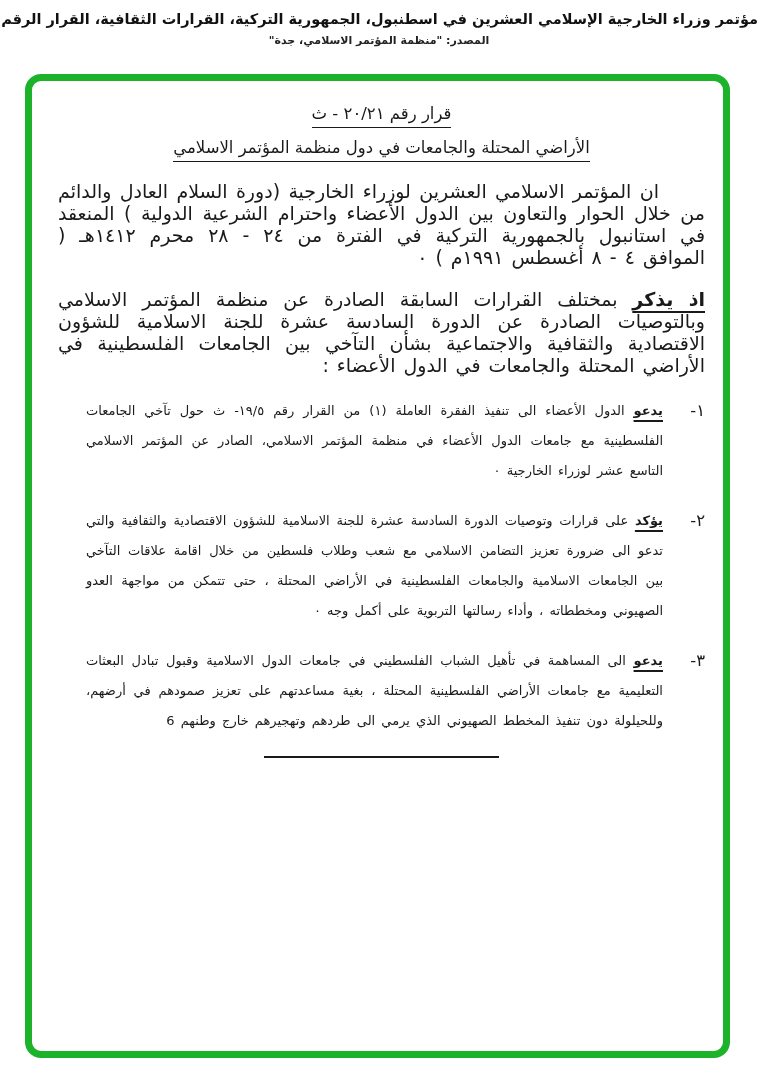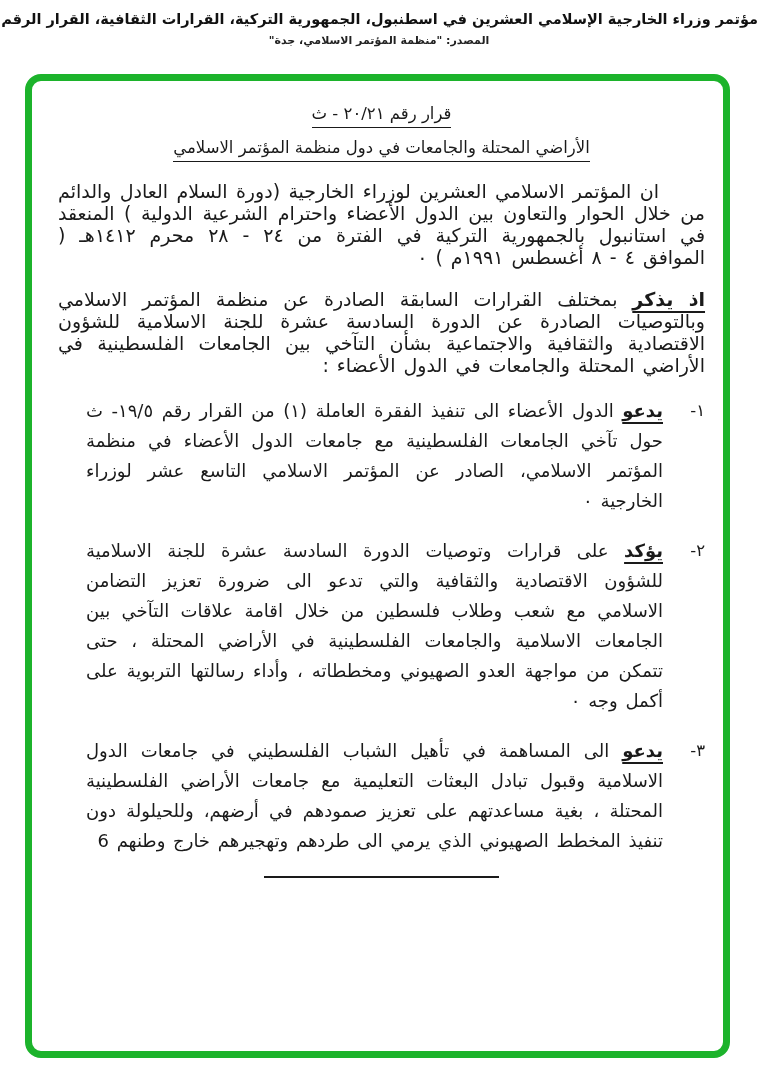--- a/index.html
+++ b/index.html
@@ -80,21 +80,21 @@
     display: flex;
     margin-bottom: 20px;
   }
   .item-num {
     flex: 0 0 42px;
     font-size: 16.5px;
     line-height: 30px;
   }
   .item-text {
     flex: 1;
-    font-size: 18px;
+    font-size: 13px;
     line-height: 30px;
     text-align: justify;
     word-spacing: 2px;
     padding-left: 28px;
   }
   
   .end-rule {
     width: 235px;
     margin: 6px auto 0 auto;
     border-top: 2px solid #1a1a1a;

